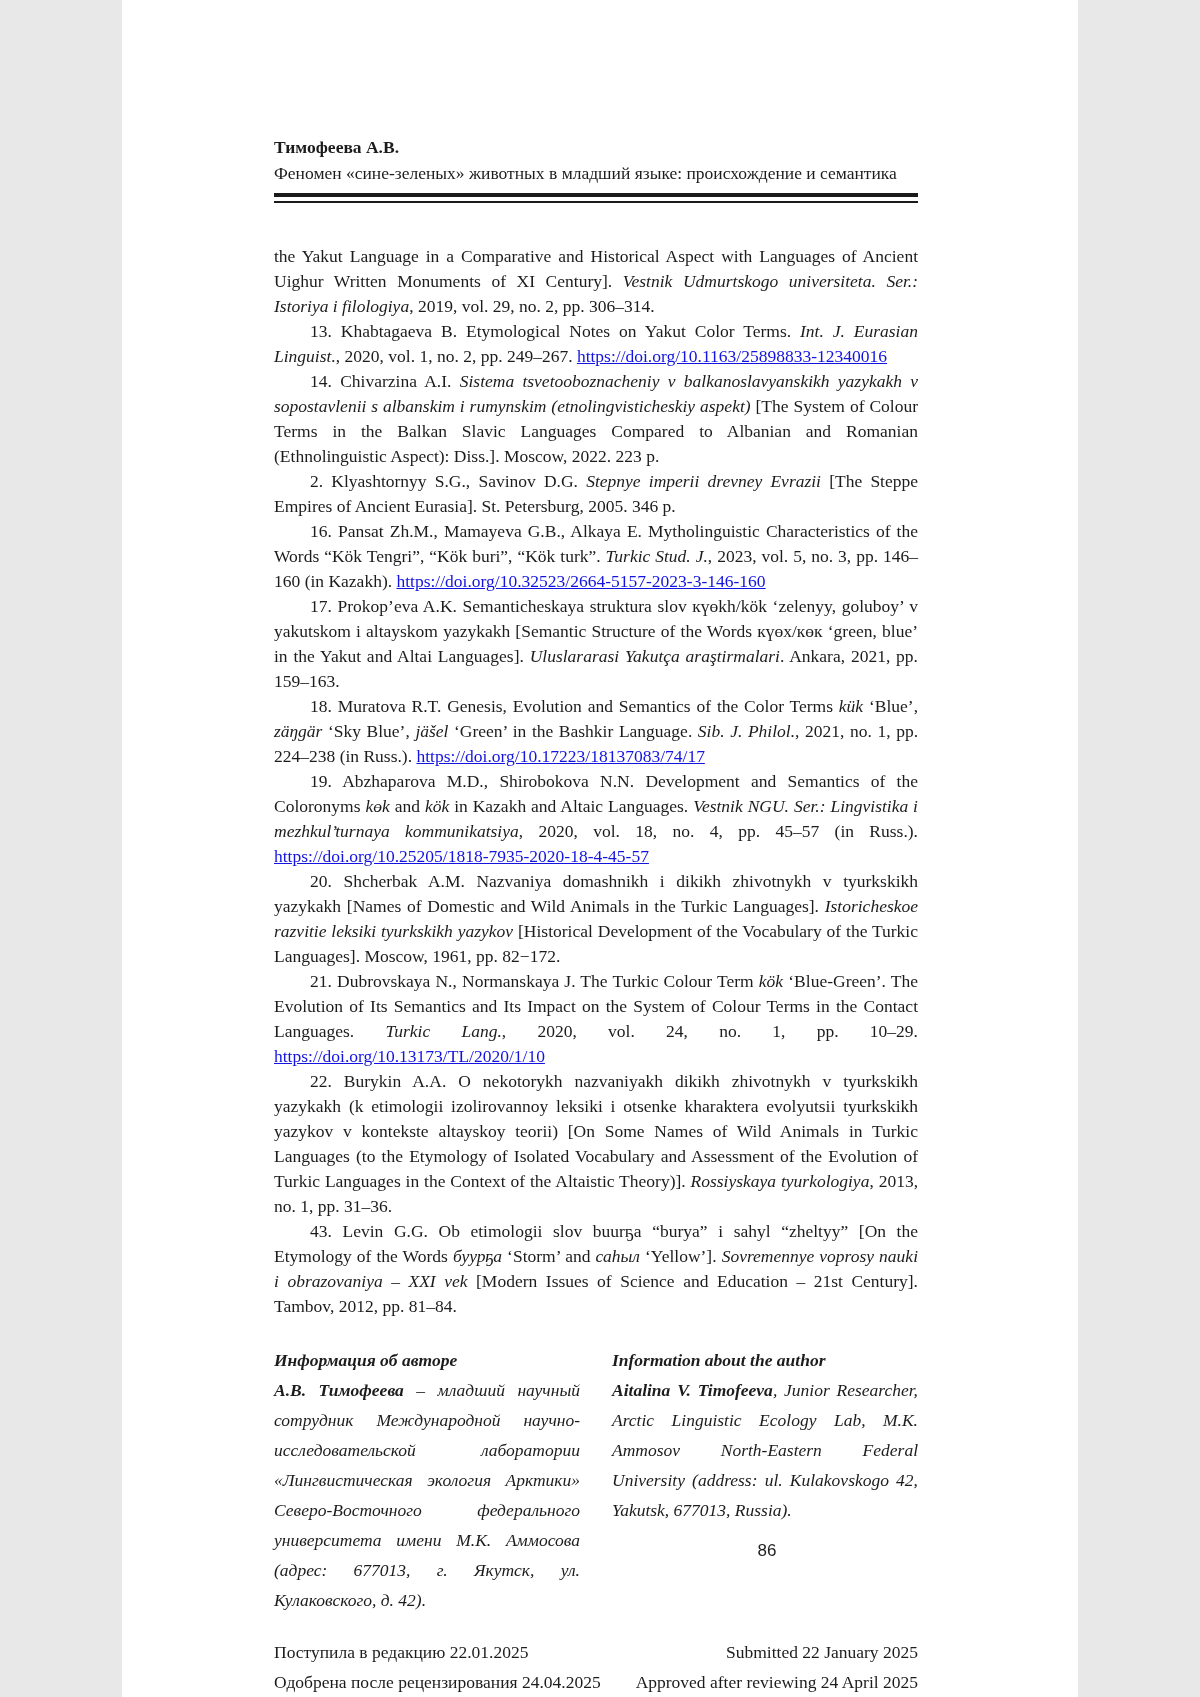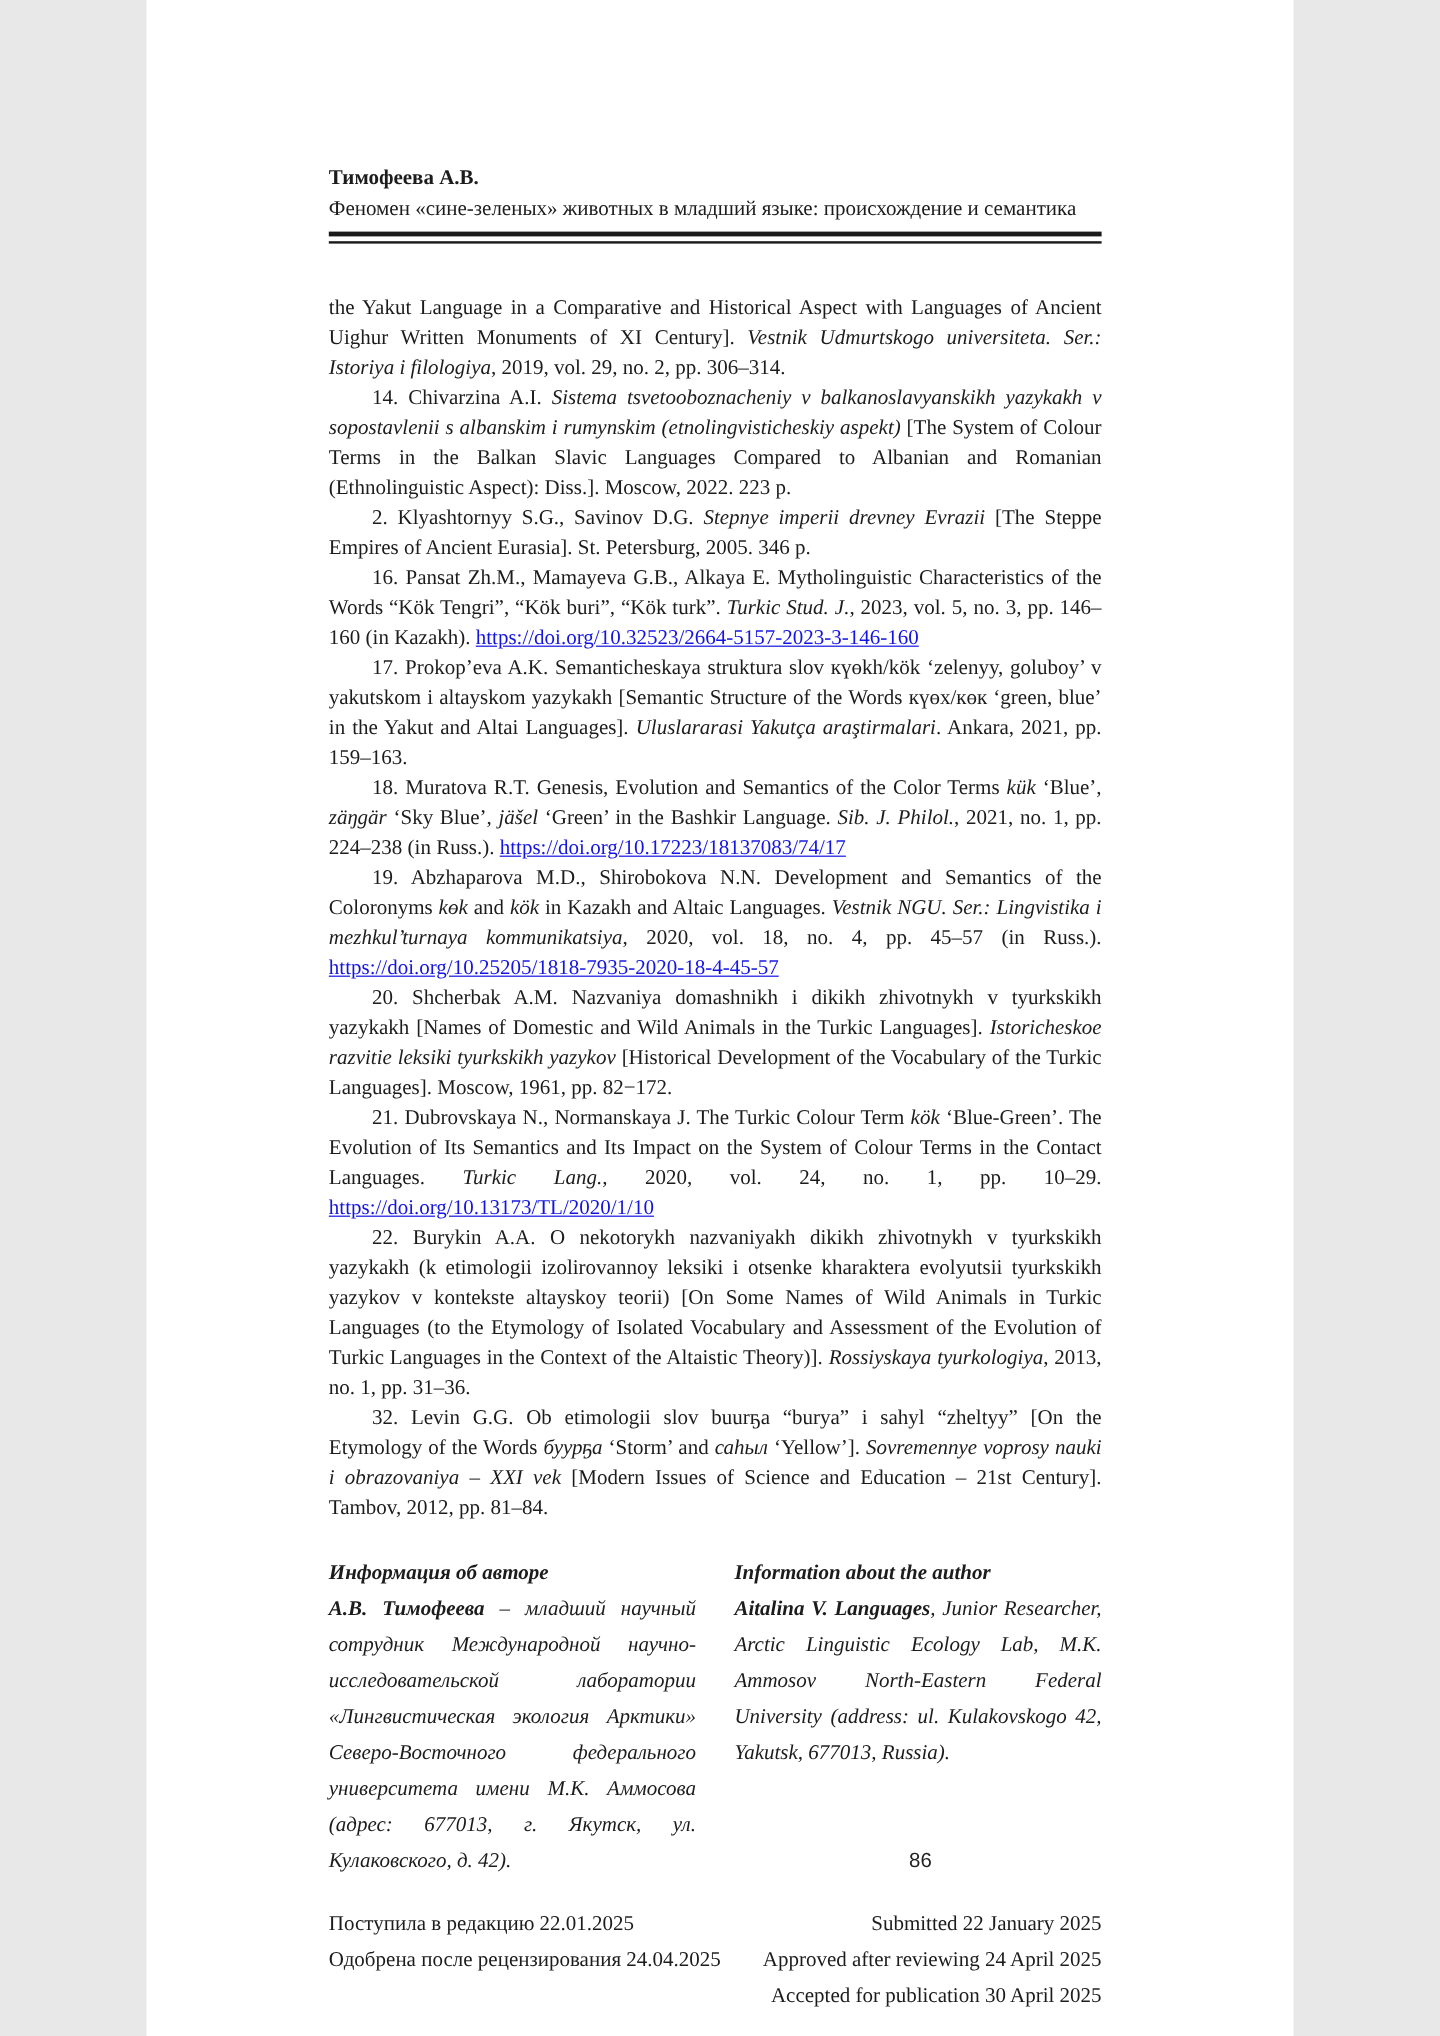--- a/index.html
+++ b/index.html
@@ -83,40 +83,41 @@
 <div class="page" style="--link: #1414e0; color: rgb(28, 28, 28);">
 
   <header>
     <div class="hdr-author">Тимофеева А.В.</div>
     <div class="hdr-title">Феномен «сине-зеленых» животных в младший языке: происхождение и семантика</div>
     <div class="rule"></div>
   </header>
 
   <section class="refs">
     <p class="cont"><span>the Yakut Language in a Comparative and Historical Aspect with Languages of Ancient Uighur Written Monuments of XI Century]. </span><span class="i">Vestnik Udmurtskogo universiteta. Ser.: Istoriya i filologiya</span><span>, 2019, vol. 29, no. 2, pp. 306–314.</span></p>
+    <p><span>13. Khabtagaeva B. Etymological Notes on Yakut Color Terms. </span><span class="i">Int. J. Eurasian Linguist.</span><span>, 2020, vol. 1, no. 2, pp. 249–267. </span><a href="#" class="doi-link">https://doi.org/10.1163/25898833-12340016</a></p>
     <p><span>14. Chivarzina A.I. </span><span class="i">Sistema tsvetooboznacheniy v balkanoslavyanskikh yazykakh v sopostavlenii s albanskim i rumynskim (etnolingvisticheskiy aspekt)</span><span> [The System of Colour Terms in the Balkan Slavic Languages Compared to Albanian and Romanian (Ethnolinguistic Aspect): Diss.]. Moscow, 2022. 223 p.</span></p>
     <p><span>2. Klyashtornyy S.G., Savinov D.G. </span><span class="i">Stepnye imperii drevney Evrazii</span><span> [The Steppe Empires of Ancient Eurasia]. St. Petersburg, 2005. 346 p.</span></p>
     <p><span>16. Pansat Zh.M., Mamayeva G.B., Alkaya E. Mytholinguistic Characteristics of the Words “Kök Tengri”, “Kök buri”, “Kök turk”. </span><span class="i">Turkic Stud. J.</span><span>, 2023, vol. 5, no. 3, pp. 146–160 (in Kazakh). </span><a href="#" class="doi-link">https://doi.org/10.32523/2664-5157-2023-3-146-160</a></p>
     <p><span>17. Prokop’eva A.K. Semanticheskaya struktura slov күөkh/kök ‘zelenyy, goluboy’ v yakutskom i altayskom yazykakh [Semantic Structure of the Words күөх/көк ‘green, blue’ in the Yakut and Altai Languages]. </span><span class="i">Uluslararasi Yakutça araştirmalari</span><span>. Ankara, 2021, pp. 159–163.</span></p>
     <p><span>18. Muratova R.T. Genesis, Evolution and Semantics of the Color Terms </span><span class="i">kük</span><span> ‘Blue’, </span><span class="i">zäŋgär</span><span> ‘Sky Blue’, </span><span class="i">jäšel</span><span> ‘Green’ in the Bashkir Language. </span><span class="i">Sib. J. Philol.</span><span>, 2021, no. 1, pp. 224–238 (in Russ.). </span><a href="#" class="doi-link">https://doi.org/10.17223/18137083/74/17</a></p>
     <p><span>19. Abzhaparova M.D., Shirobokova N.N. Development and Semantics of the Coloronyms </span><span class="i">kөk</span><span> and </span><span class="i">kök</span><span> in Kazakh and Altaic Languages. </span><span class="i">Vestnik NGU. Ser.: Lingvistika i mezhkul’turnaya kommunikatsiya</span><span>, 2020, vol. 18, no. 4, pp. 45–57 (in Russ.). </span><a href="#" class="doi-link">https://doi.org/10.25205/1818-7935-2020-18-4-45-57</a></p>
     <p><span>20. Shcherbak A.M. Nazvaniya domashnikh i dikikh zhivotnykh v tyurkskikh yazykakh [Names of Domestic and Wild Animals in the Turkic Languages]. </span><span class="i">Istoricheskoe razvitie leksiki tyurkskikh yazykov</span><span> [Historical Development of the Vocabulary of the Turkic Languages]. Moscow, 1961, pp. 82−172.</span></p>
     <p><span>21. Dubrovskaya N., Normanskaya J. The Turkic Colour Term </span><span class="i">kök</span><span> ‘Blue-Green’. The Evolution of Its Semantics and Its Impact on the System of Colour Terms in the Contact Languages. </span><span class="i">Turkic Lang.</span><span>, 2020, vol. 24, no. 1, pp. 10–29. </span><a href="#" class="doi-link">https://doi.org/10.13173/TL/2020/1/10</a></p>
     <p><span>22. Burykin A.A. O nekotorykh nazvaniyakh dikikh zhivotnykh v tyurkskikh yazykakh (k etimologii izolirovannoy leksiki i otsenke kharaktera evolyutsii tyurkskikh yazykov v kontekste altayskoy teorii) [On Some Names of Wild Animals in Turkic Languages (to the Etymology of Isolated Vocabulary and Assessment of the Evolution of Turkic Languages in the Context of the Altaistic Theory)]. </span><span class="i">Rossiyskaya tyurkologiya</span><span>, 2013, no. 1, pp. 31–36.</span></p>
-    <p><span>32. Levin G.G. Ob etimologii slov buurҕa “burya” i sahyl “zheltyy” [On the Etymology of the Words </span><span class="i">буурҕа</span><span> ‘Storm’ and </span><span class="i">саһыл</span><span> ‘Yellow’]. </span><span class="i">Sovremennye voprosy nauki i obrazovaniya – XXI vek</span><span> [Modern Issues of Science and Education – 21st Century]. Tambov, 2012, pp. 81–84.</span></p>
+    <p><span>43. Levin G.G. Ob etimologii slov buurҕa “burya” i sahyl “zheltyy” [On the Etymology of the Words </span><span class="i">буурҕа</span><span> ‘Storm’ and </span><span class="i">саһыл</span><span> ‘Yellow’]. </span><span class="i">Sovremennye voprosy nauki i obrazovaniya – XXI vek</span><span> [Modern Issues of Science and Education – 21st Century]. Tambov, 2012, pp. 81–84.</span></p>
   </section>
 
   <section class="cols">
     <div class="col">
       <div class="col-heading">Информация об авторе</div>
       <p class="col-body"><span class="bi">А.В. Тимофеева</span><span class="i"> – младший научный сотрудник Международной научно-исследовательской лаборатории «Лингвистическая экология Арктики» Северо-Восточного федерального университета имени М.К. Аммосова (адрес: 677013, г. Якутск, ул. Кулаковского, д. 42).</span></p>
     </div>
     <div class="col">
       <div class="col-heading">Information about the author</div>
-      <p class="col-body"><span class="bi">Aitalina V. Languages</span><span class="i">, Junior Researcher, Arctic Linguistic Ecology Lab, M.K. Ammosov North-Eastern Federal University (address: ul. Kulakovskogo 42, Yakutsk, 677013, Russia).</span></p>
+      <p class="col-body"><span class="bi">Aitalina V. Timofeeva</span><span class="i">, Junior Researcher, Arctic Linguistic Ecology Lab, M.K. Ammosov North-Eastern Federal University (address: ul. Kulakovskogo 42, Yakutsk, 677013, Russia).</span></p>
     </div>
   </section>
 
   <section class="dates">
     <div class="dates-left">
       <div>Поступила в редакцию 22.01.2025</div>
       <div>Одобрена после рецензирования 24.04.2025</div>
     </div>
     <div class="dates-right">
       <div>Submitted 22 January 2025</div>

